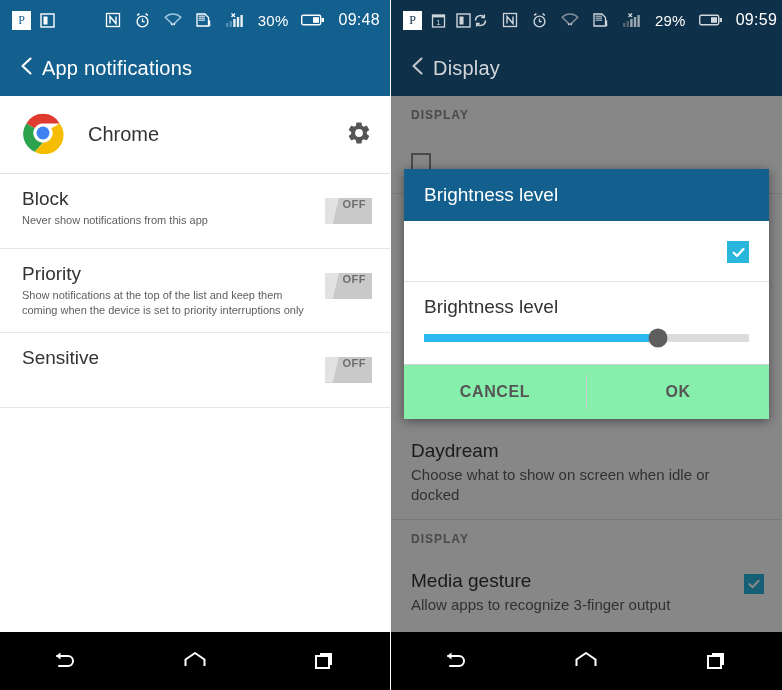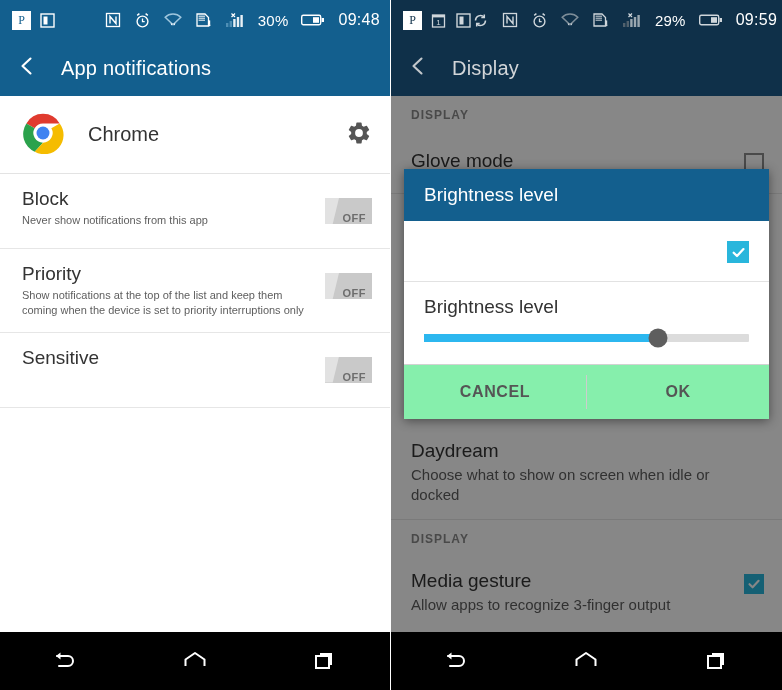--- a/index.html
+++ b/index.html
@@ -32,21 +32,21 @@
 
   .pbadge {
     width: 19px; height: 19px; background:#ffffff; color:#135f8e;
     font-size: 12px; display:flex; align-items:center; justify-content:center;
     font-family: "Liberation Serif", serif; line-height: 1;
   }
   .dark .pbadge { color:#0f3049; }
 
   
   .appbar {
-    height: 56px; display:flex; align-items:center; gap:23px;
+    height: 56px; display:flex; align-items:center; gap:4px;
     padding: 0 16px; color:#ffffff;
     position: relative; z-index: 4;
   }
   .appbar.blue { background:#135f8e; }
   .appbar.dark { background:#0f3049; }
   .appbar-title { font-size: 20px; font-weight: 400; letter-spacing: .2px; }
   .appbar.dark .appbar-title { color: #d2d5d8; }
 
   
   .content { background:#fff; height: calc(690px - 40px - 56px - 58px); position:relative; }
@@ -58,21 +58,21 @@
   .setting {
     display:flex; align-items:flex-start; padding: 14px 18px 14px 22px;
     border-bottom: 1px solid #e6e6e6; min-height: 74px;
   }
   .setting .txt { flex: 1; padding-right: 14px; }
   .setting .title { font-size: 19px; color:#333333; line-height: 1.15; margin-bottom: 3px; }
   .setting .desc { font-size: 11px; color:#5e5e5e; line-height: 1.35; }
   .switch-wrap { display:flex; align-items:center; min-height: 46px; }
   .switch {
     width: 47px; height: 26px; background:#c9c9c9;
-    display:flex; align-items:flex-end; justify-content:flex-end;
+    display:flex; align-items:flex-start; justify-content:flex-end;
     position: relative; overflow:hidden;
   }
   .switch .lip {
     position:absolute; left:0; top:0; width: 14px; height:100%;
     background:#e2e2e2;
     clip-path: polygon(0 0, 100% 0, 55% 100%, 0 100%);
   }
   .switch .lbl {
     font-size: 11px; font-weight: bold; color:#6d6d6d; letter-spacing:.5px;
     padding-right: 6px; position:relative; z-index:2;
@@ -364,23 +364,20 @@
           </svg>
       </span>
       <span class="appbar-title">Display</span>
     </div>
 
     <div class="rcontent">
 
       <div class="r-section-hdr">DISPLAY</div>
 
       <div class="r-row" style="min-height:62px;align-items:center;">
-        <div class="txt">
-          <div class="title">Glove mode</div>
-        </div>
         <div class="cbox" style="margin-top:0;"></div>
       </div>
 
       <div style="height:232px;"></div>
 
       <div class="r-row">
         <div class="txt">
           <div class="title">Daydream</div>
           <div class="desc">Choose what to show on screen when idle or docked</div>
         </div>

